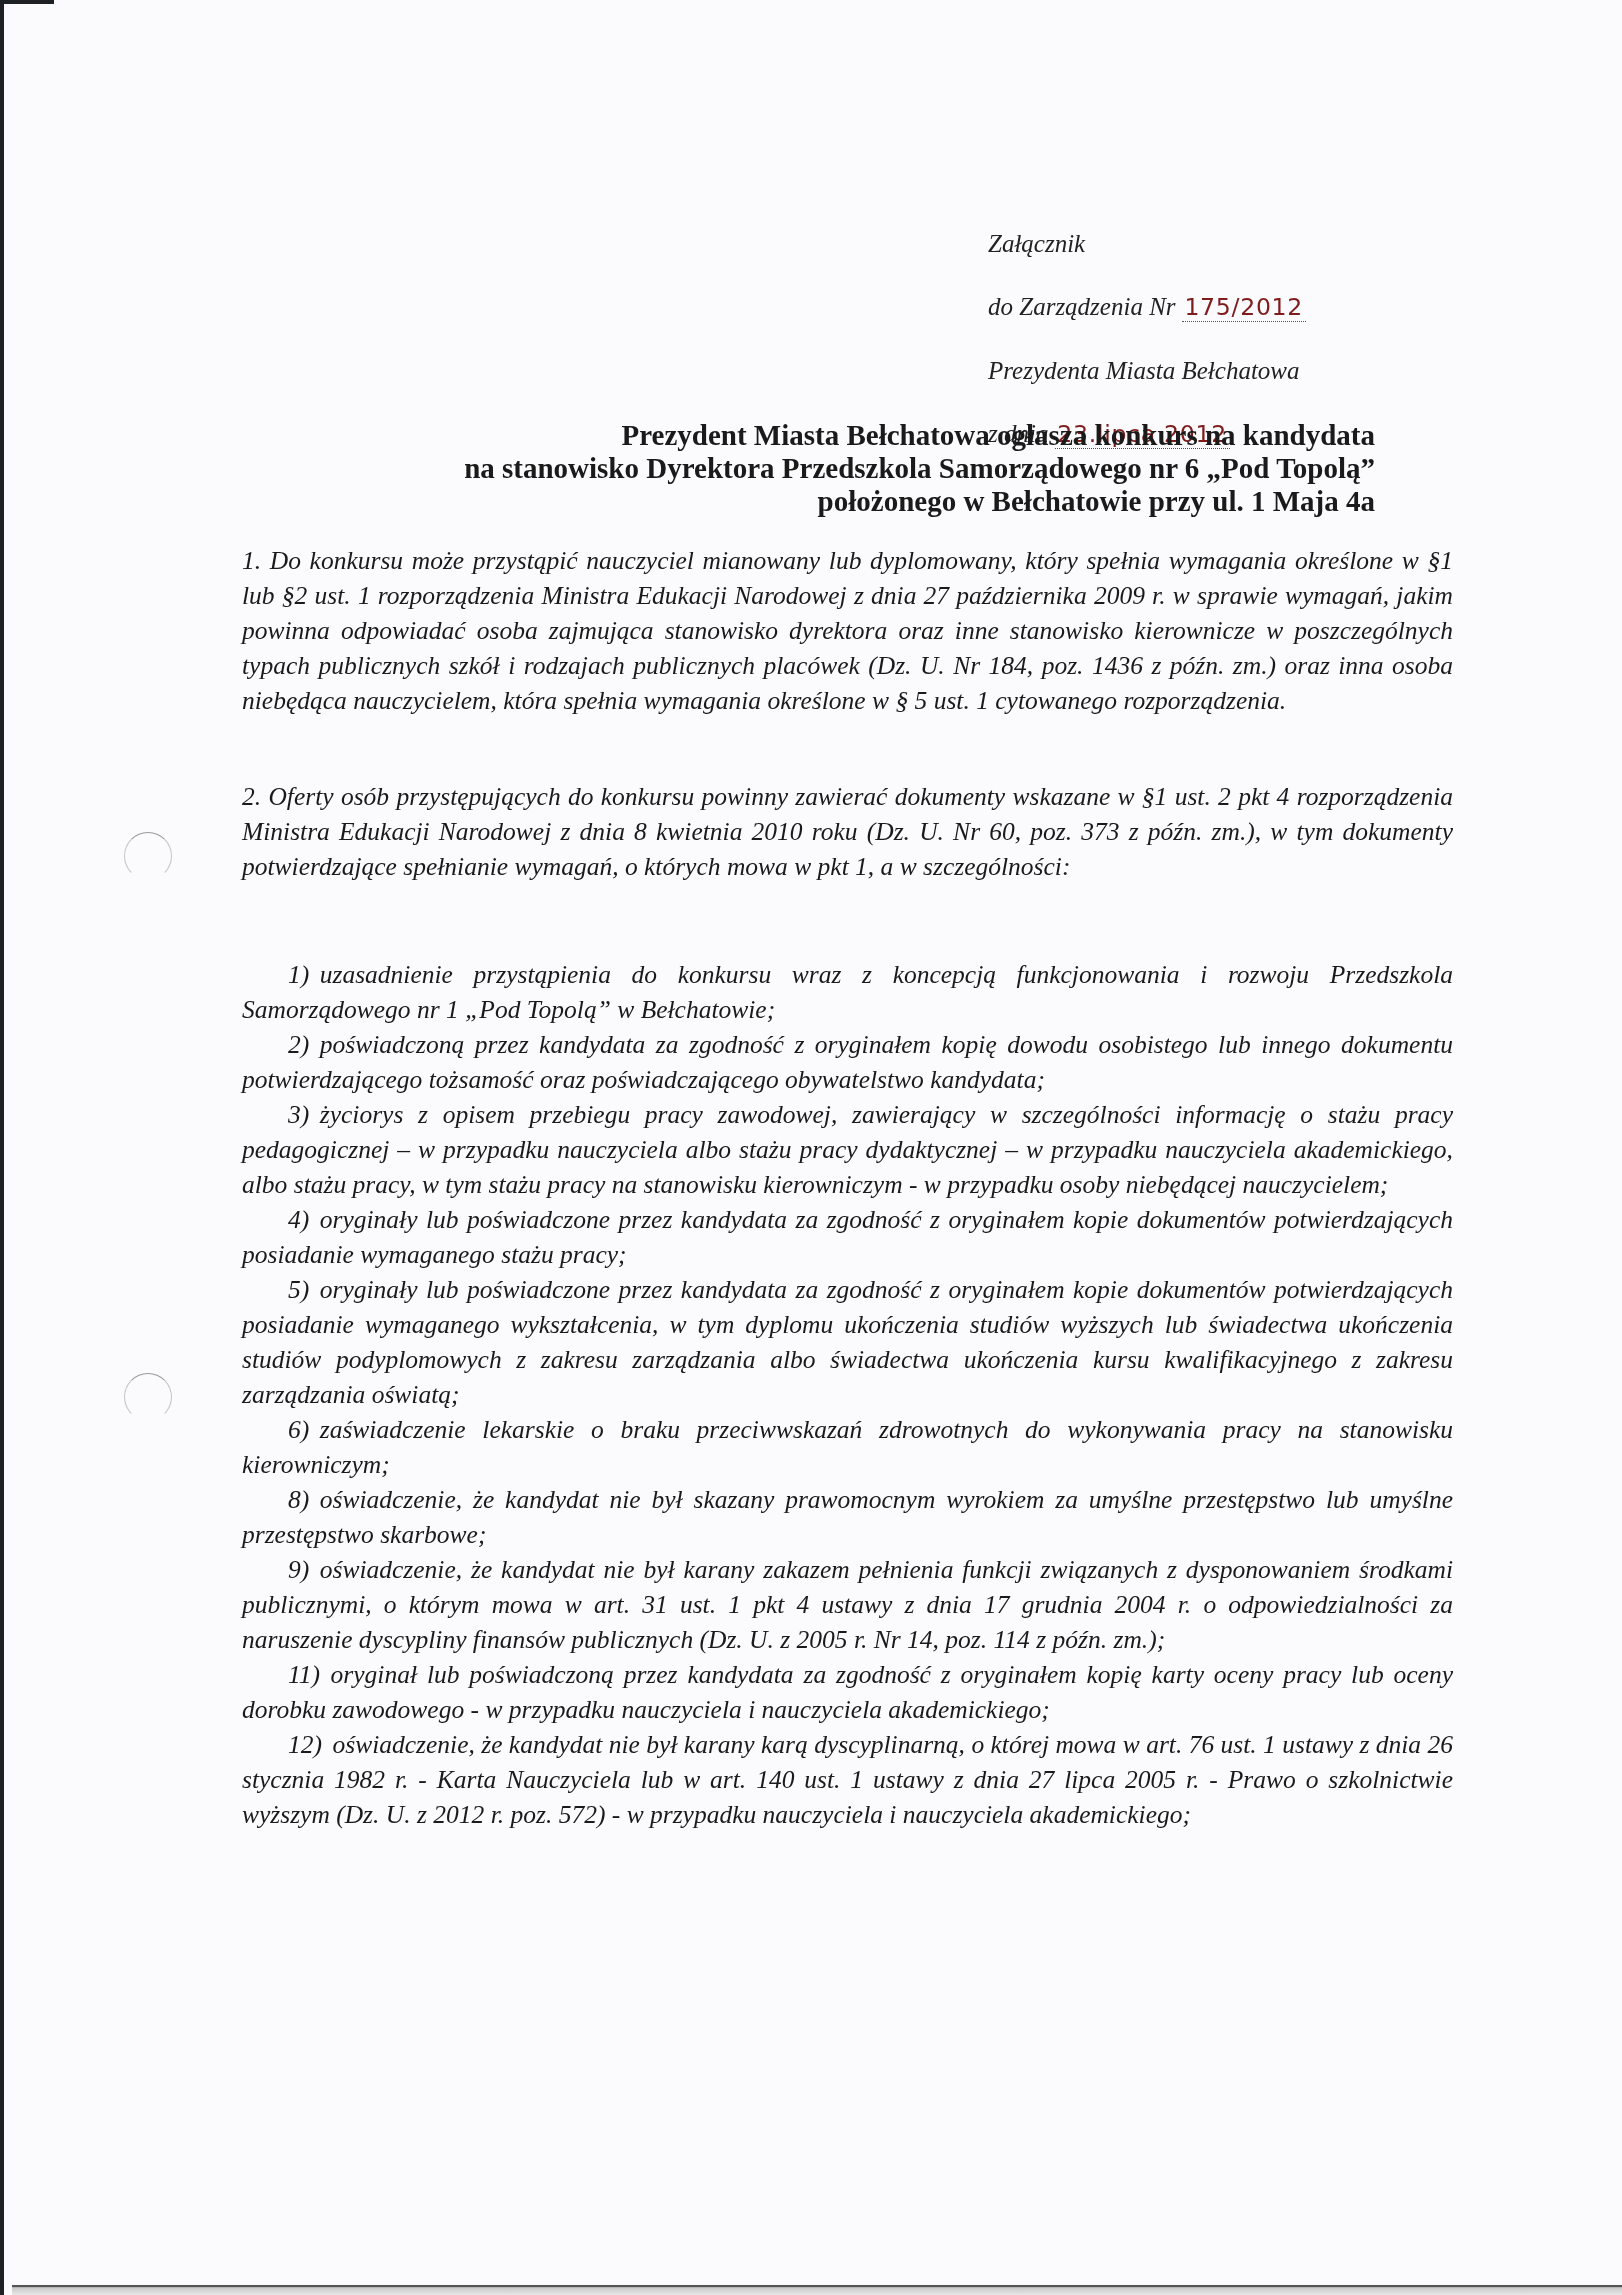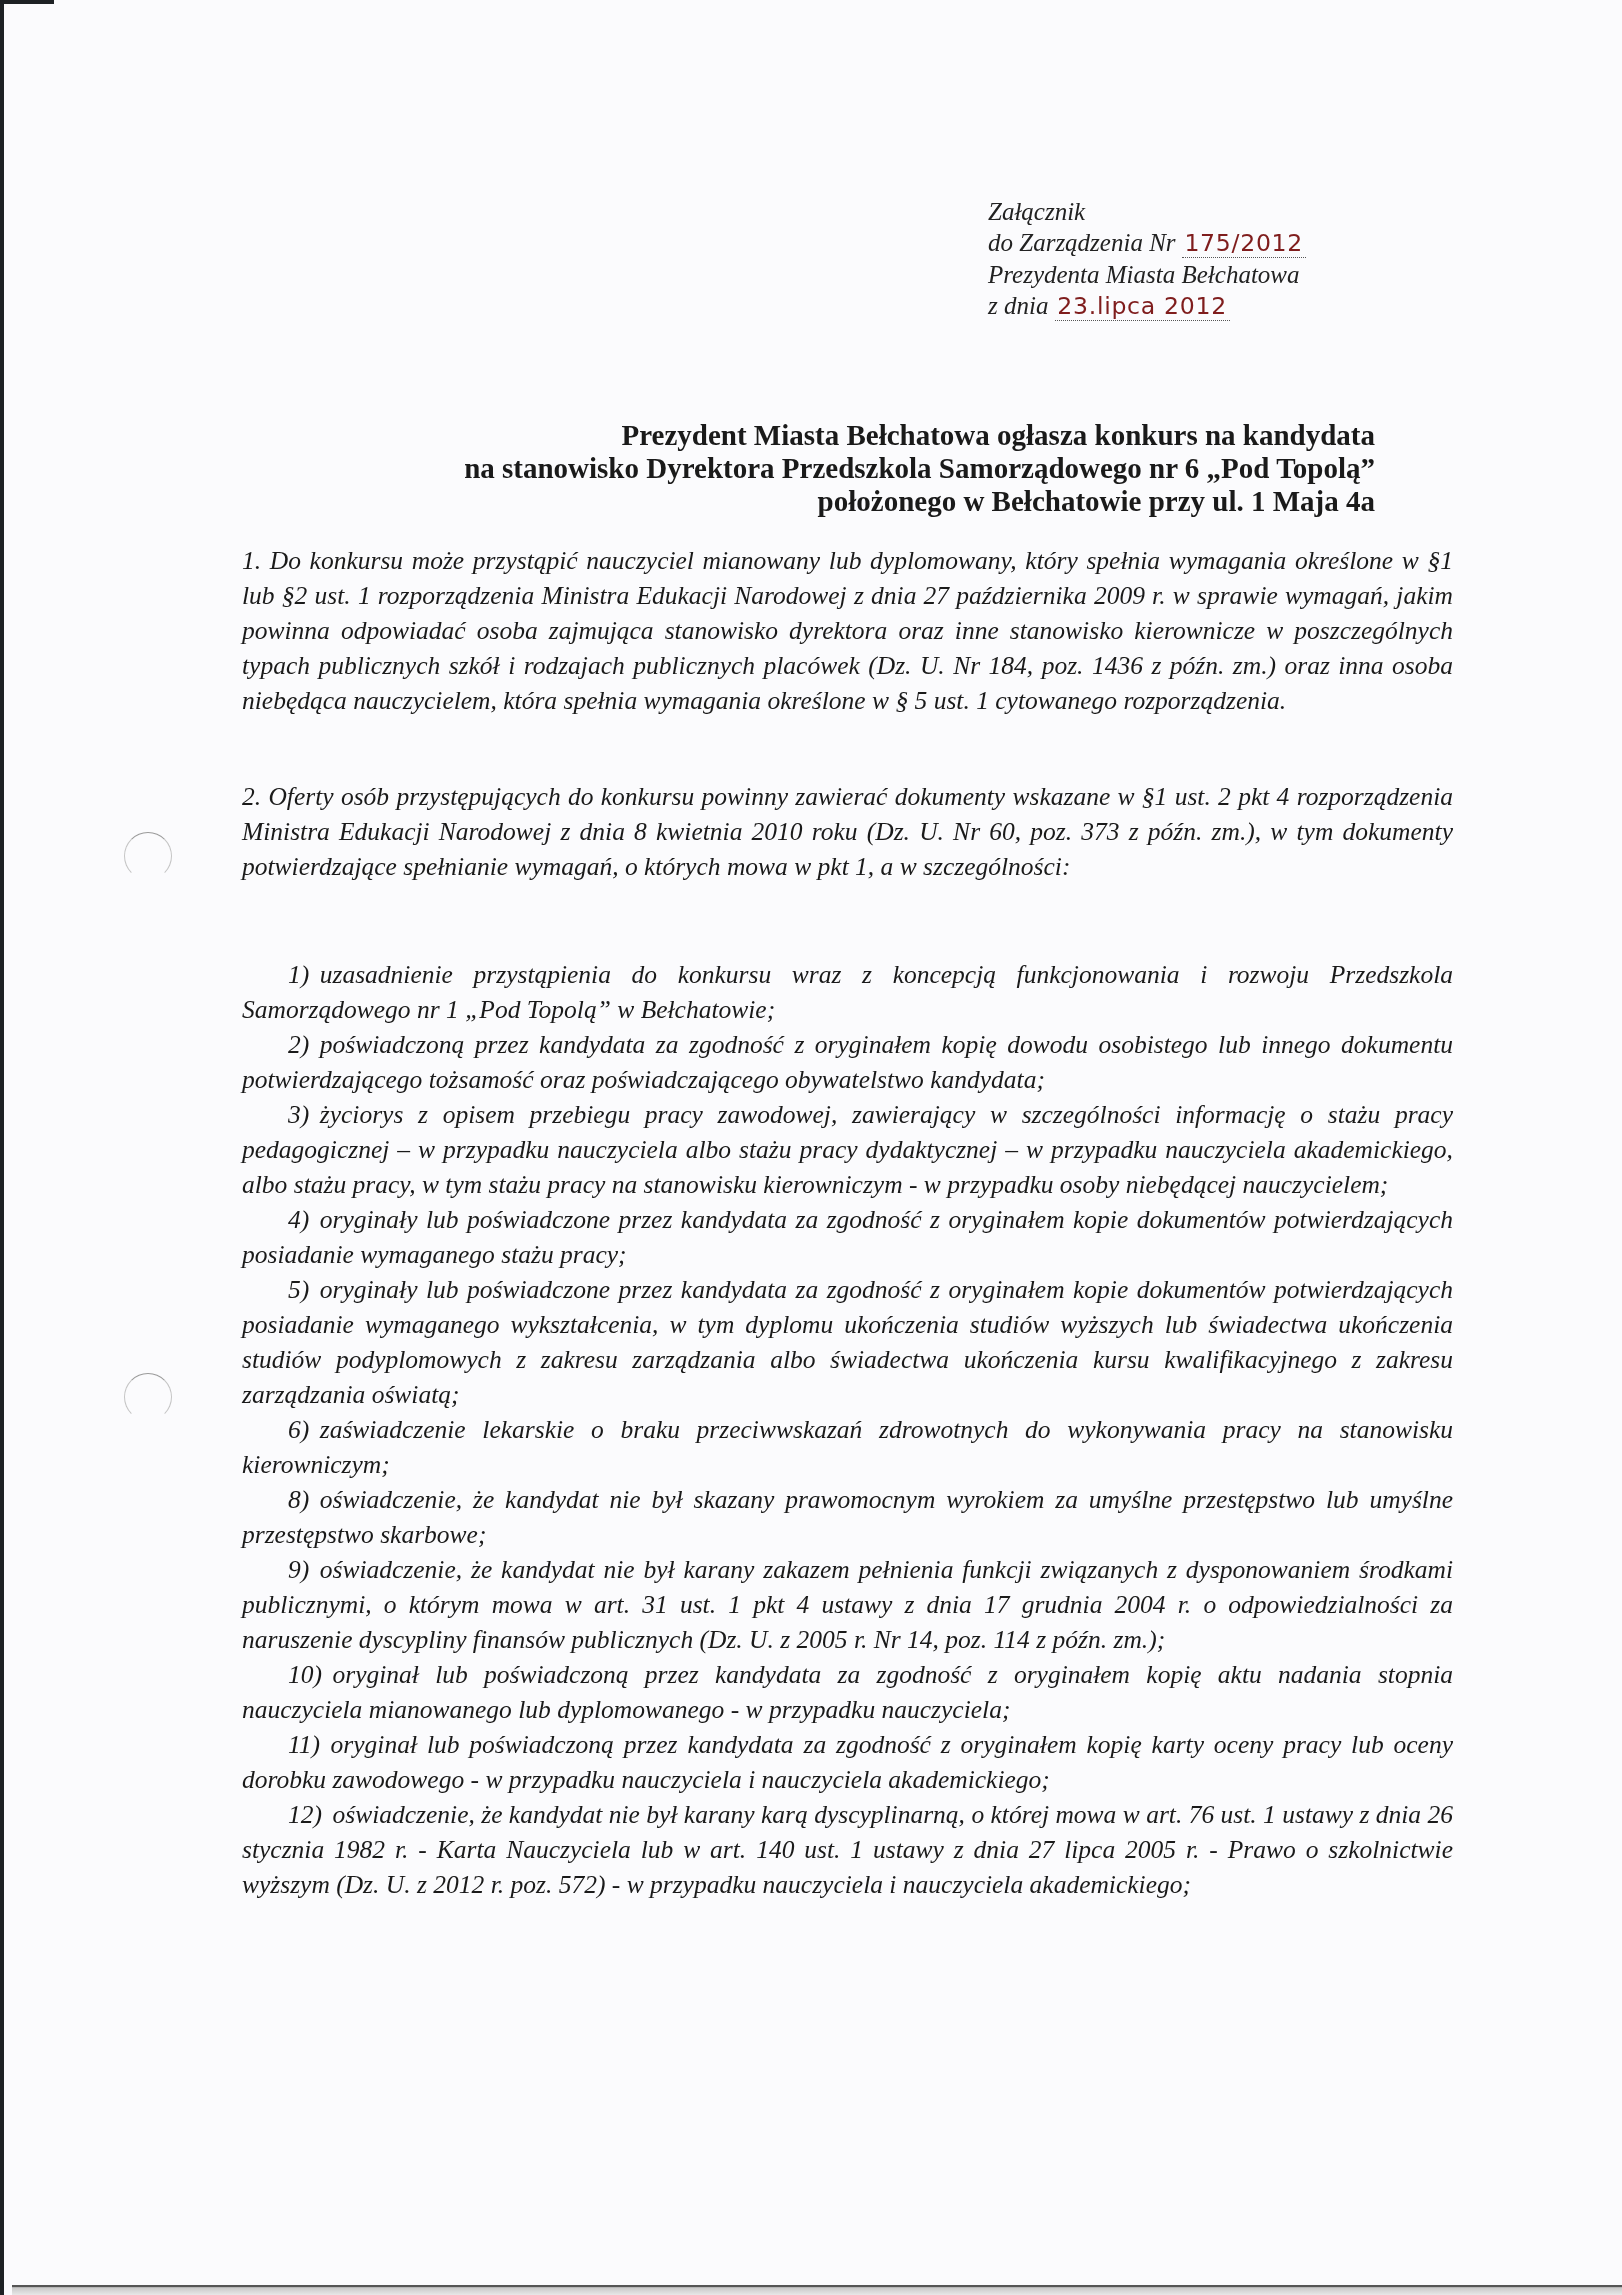--- a/index.html
+++ b/index.html
@@ -20,21 +20,21 @@
       border-top: 1.3px solid #9a9a9a; border-left: 0.7px solid #c4c4c4; border-right: 0.7px solid #c4c4c4;
       border-bottom: 1.3px solid transparent;
     }
     .hole-1 { left: 124px; top: 832px; }
     .hole-2 { left: 124px; top: 1373px; }
 
     .annex {
       position: absolute; left: 988px; top: 196px;
       font-style: italic; font-size: 25px; line-height: 31px; color: #222;
     }
-    .annex-line { white-space: nowrap; }
+    .annex-line { white-space: nowrap; margin-top: 32px; }
     .handwritten {
       font-family: "DejaVu Sans", sans-serif; font-style: normal; font-size: 23.6px;
       color: #7f1d1d; letter-spacing: 0.7px;
       border-bottom: 1.3px dotted #555; padding: 0 2.6px;
     }
 
     .title {
       position: absolute; left: 249px; width: 1126px; top: 419px;
       text-align: right; font-weight: bold; font-size: 29px; line-height: 33px;
     }
@@ -83,17 +83,16 @@
 
 <div class="body-text list">
   <div class="list-item"><span class="num">1)</span><span>uzasadnienie przystąpienia do konkursu wraz z koncepcją funkcjonowania i rozwoju Przedszkola Samorządowego nr 1 „Pod Topolą” w Bełchatowie;</span></div>
   <div class="list-item"><span class="num">2)</span><span>poświadczoną przez kandydata za zgodność z oryginałem kopię dowodu osobistego lub innego dokumentu potwierdzającego tożsamość oraz poświadczającego obywatelstwo kandydata;</span></div>
   <div class="list-item"><span class="num">3)</span><span>życiorys z opisem przebiegu pracy zawodowej, zawierający w szczególności informację o stażu pracy pedagogicznej – w przypadku nauczyciela albo stażu pracy dydaktycznej – w przypadku nauczyciela akademickiego, albo stażu pracy, w tym stażu pracy na stanowisku kierowniczym - w przypadku osoby niebędącej nauczycielem;</span></div>
   <div class="list-item"><span class="num">4)</span><span>oryginały lub poświadczone przez kandydata za zgodność z oryginałem kopie dokumentów potwierdzających posiadanie wymaganego stażu pracy;</span></div>
   <div class="list-item"><span class="num">5)</span><span>oryginały lub poświadczone przez kandydata za zgodność z oryginałem kopie dokumentów potwierdzających posiadanie wymaganego wykształcenia, w tym dyplomu ukończenia studiów wyższych lub świadectwa ukończenia studiów podyplomowych z zakresu zarządzania albo świadectwa ukończenia kursu kwalifikacyjnego z zakresu zarządzania oświatą;</span></div>
   <div class="list-item"><span class="num">6)</span><span>zaświadczenie lekarskie o braku przeciwwskazań zdrowotnych do wykonywania pracy na stanowisku kierowniczym;</span></div>
   <div class="list-item"><span class="num">8)</span><span>oświadczenie, że kandydat nie był skazany prawomocnym wyrokiem za umyślne przestępstwo lub umyślne przestępstwo skarbowe;</span></div>
   <div class="list-item"><span class="num">9)</span><span>oświadczenie, że kandydat nie był karany zakazem pełnienia funkcji związanych z dysponowaniem środkami publicznymi, o którym mowa w art. 31 ust. 1 pkt 4 ustawy z dnia 17 grudnia 2004 r. o odpowiedzialności za naruszenie dyscypliny finansów publicznych (Dz. U. z 2005 r. Nr 14, poz. 114 z późn. zm.);</span></div>
-  <div class="list-item"><span class="num">10)</span><span>oryginał lub poświadczoną przez kandydata za zgodność z oryginałem kopię aktu nadania stopnia nauczyciela mianowanego lub dyplomowanego - w przypadku nauczyciela;</span></div>
   <div class="list-item"><span class="num">11)</span><span>oryginał lub poświadczoną przez kandydata za zgodność z oryginałem kopię karty oceny pracy lub oceny dorobku zawodowego - w przypadku nauczyciela i nauczyciela akademickiego;</span></div>
   <div class="list-item"><span class="num">12)</span><span>oświadczenie, że kandydat nie był karany karą dyscyplinarną, o której mowa w art. 76 ust. 1 ustawy z dnia 26 stycznia 1982 r. - Karta Nauczyciela lub w art. 140 ust. 1 ustawy z dnia 27 lipca 2005 r. - Prawo o szkolnictwie wyższym (Dz. U. z 2012 r. poz. 572) - w przypadku nauczyciela i nauczyciela akademickiego;</span></div>
 </div>
 
 
 </body></html>

